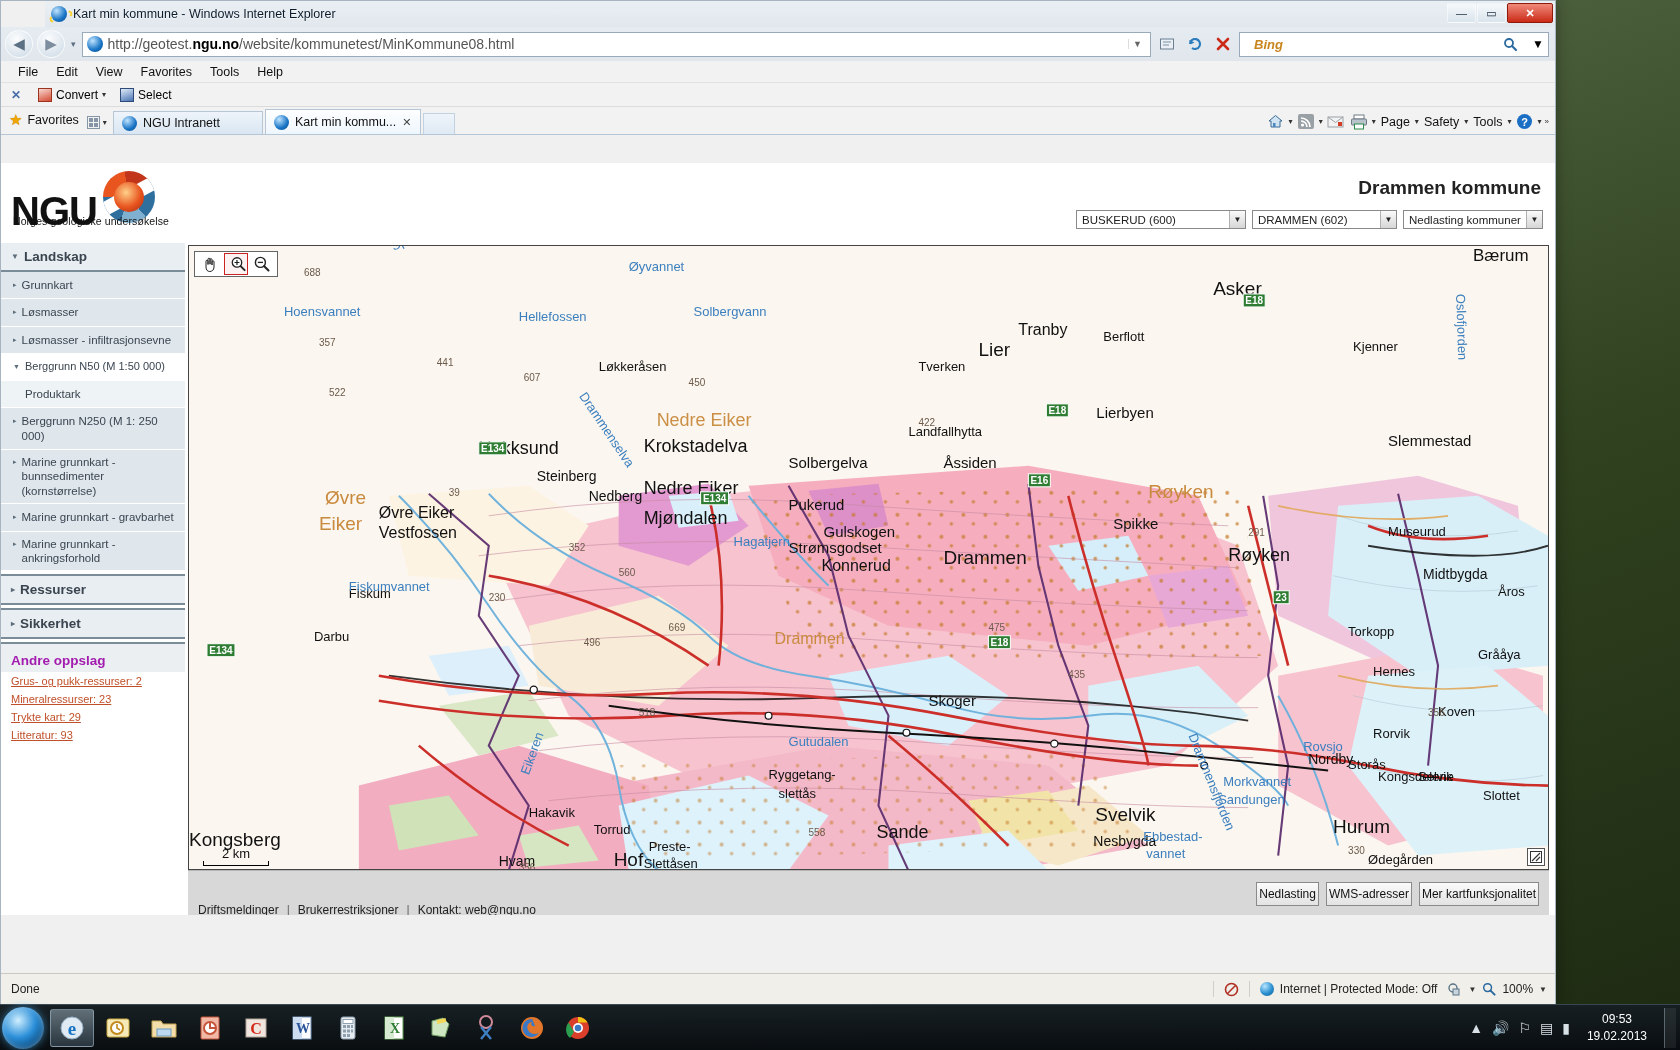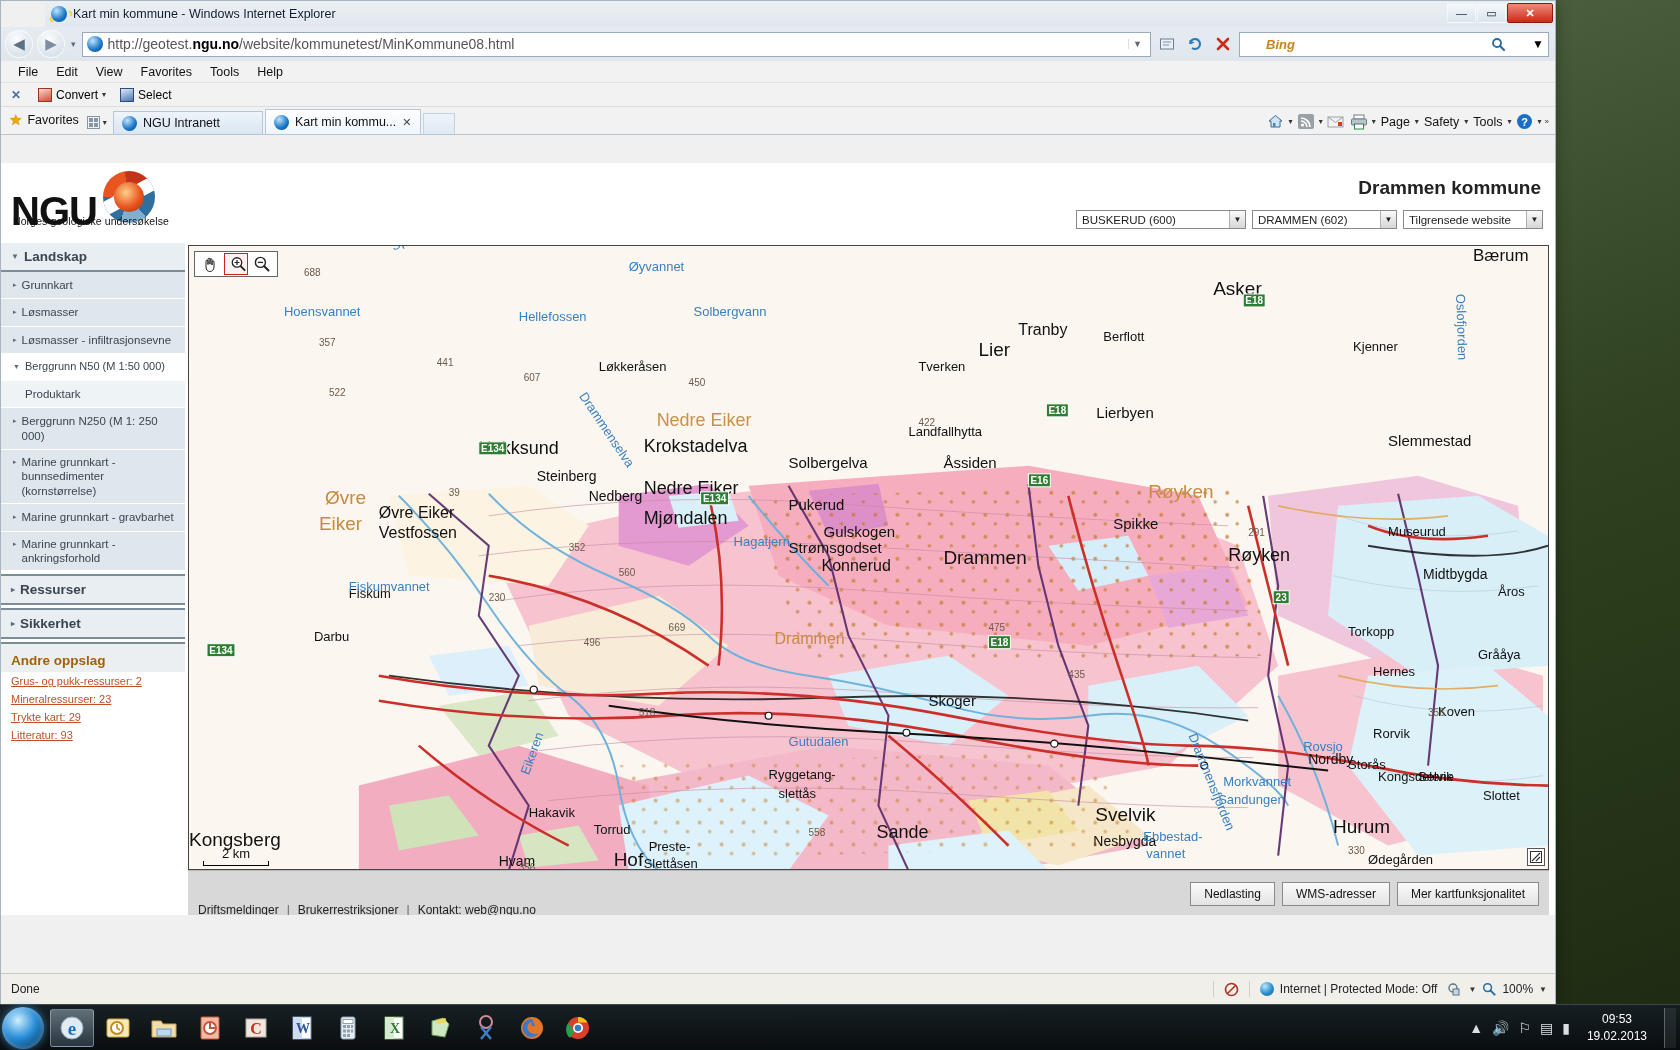--- a/index.html
+++ b/index.html
@@ -64,21 +64,21 @@
   .histdrop { color:#5b6e80; font-size:9px; padding: 0 2px;}
   .urlbox { flex:1; height: 25px; background:#fff; border:1px solid #9ab; display:flex; align-items:center;
     padding: 0 4px; gap:5px; }
   .urlbox .favic { width:16px; height:16px; border-radius:50%;
     background: radial-gradient(circle at 35% 30%, #bfe4ff, #1773c4 60%, #0b4d8c); flex:none;}
   .url { flex:1; font-size:14px; color:#555; white-space:nowrap; overflow:hidden;}
   .url b { color:#000; font-weight:bold;}
   .urlbox .chev { color:#666; font-size:9px; padding:0 4px; border-left:1px solid #ddd;}
   .iconbtn { width:24px;height:24px;display:flex;align-items:center;justify-content:center;}
   .searchbox { width: 310px; height:25px; background:#fff; border:1px solid #9ab; display:flex;
-    align-items:center; padding:0 4px; gap:22px;}
+    align-items:center; padding:0 4px; gap:10px;}
   .searchbox .bing { color:#c8851c; font-style:italic; font-weight:bold; font-size:13px;}
   .searchbox .sterm { flex:1; color:#444;}
 
   
   .menubar { height: 22px; background:#f2f2f2; display:flex; align-items:center; padding-left: 8px; gap:0;
     border-bottom:1px solid #e2e2e2;}
   .menubar span { padding: 2px 9px; font-size:12.5px; color:#111;}
 
   
   .convbar { height:24px; background:#f2f2f2; display:flex; align-items:center; gap:4px; padding-left:8px;
@@ -140,21 +140,21 @@
   .grp-head { background:#e9eef2; padding:6px 8px 6px 10px; font-size:13.5px; font-weight:bold; color:#3a4550;
     border-bottom:2px solid #7b8c99; display:flex; align-items:center; gap:5px;}
   .grp-head .tri { font-size:8px; color:#5d6d7a;}
   .sb-item { background:#dfe7ed; padding:6px 8px 6px 12px; font-size:11.5px; color:#3a4550;
     border-bottom:1px solid #fff; display:flex; gap:5px; align-items:flex-start; line-height:1.25;}
   .sb-item .tri { font-size:7px; color:#5d6d7a; padding-top:3px; flex:none;}
   .sb-item.open { background:#fff; font-size:11px;}
   .sb-item.sub { background:#eef3f6; padding-left:24px; color:#3a4550;}
   .sb-item.two { padding-top:5px; padding-bottom:5px;}
   .sb-sep { height:5px; background:#fff; border-bottom:2px solid #7b8c99;}
-  .andre { padding:9px 8px 4px 10px; font-size:13.5px; font-weight:bold; color:#a16207; background:#eceff1;}
+  .andre { padding:9px 8px 4px 10px; font-size:13.5px; font-weight:bold; color:#a21caf; background:#eceff1;}
   .sb-link { padding:3px 8px 3px 10px; font-size:11px;}
   .sb-link a { color:#c0502a; text-decoration:underline;}
   .sb-bottom-fill { background:#fff; flex:1;}
   .sidebar-rule { position:absolute; right:0; top:0; bottom:0; width:1px; background:#fff;}
 
   
   .map-area { flex:1; position:relative; padding:4px 6px 0 2px;}
   .map-frame { position:relative; width:100%; height:625px; border:1px solid #444; overflow:hidden;
     background:#f4eee6;}
   .map-canvas { position:absolute; inset:0;}
@@ -172,21 +172,21 @@
     background:#fff; border:1px solid #555; display:flex; align-items:center; justify-content:center;}
 
   
   .pg-footer { height:46px; background:#d8d8d8; border-top:1px solid #b5b5b5; position:relative;
     display:flex; align-items:center; padding:0 10px;}
   .foot-links { display:flex; align-items:flex-end; gap:8px; font-size:12px;margin-top:32px;}
   .foot-links a { color:#222; text-decoration:underline;}
   .foot-links .divider { color:#666;}
   .foot-btns { margin-left:auto; display:flex; gap:7px;}
   .fbtn { border:1px solid #8a8a8a; background:linear-gradient(180deg,#fbfbfb,#e3e3e3);
-    padding:4px 13px; font-size:12px; color:#111;}
+    padding:4px 2px; font-size:12px; color:#111;}
 
   
   .statusbar { position:absolute; left:0; bottom:0; width:1554px; height:31px; background:#f0efe9;
     border-top:1px solid #c9c9c0; display:flex; align-items:center; font-size:12px; color:#222;}
   .sb-cell { padding:0 10px; height:100%; display:flex; align-items:center; gap:6px;}
   .sb-div { width:1px; height:16px; background:#cfcfc8;}
   .globe { width:14px;height:14px;border-radius:50%;
     background:radial-gradient(circle at 35% 30%,#b8e6ff,#2a8fd0 55%,#12608f);}
   .zoomcell { margin-left:auto; display:flex; align-items:center; gap:6px; padding-right:8px;}
 
@@ -372,21 +372,21 @@
       <div class="selrow">
         <div class="sel" id="sel-fylke">
           <span>BUSKERUD (600)</span>
           <span class="arrow">▼</span>
         </div>
         <div class="sel" id="sel-kommune">
           <span>DRAMMEN (602)</span>
           <span class="arrow">▼</span>
         </div>
         <div class="sel" id="sel-nabo">
-          <span>Tilgrensede website</span>
+          <span>Nedlasting kommuner</span>
           <span class="arrow">▼</span>
         </div>
       </div>
     </div>
 
     <div class="body-split">
 
       <div class="sidebar">
         <div class="sb-top"></div>
 

